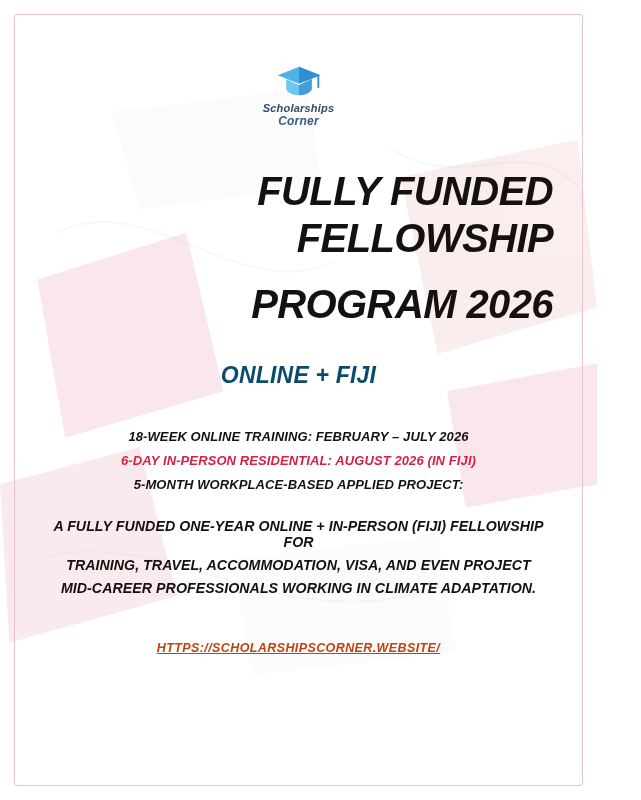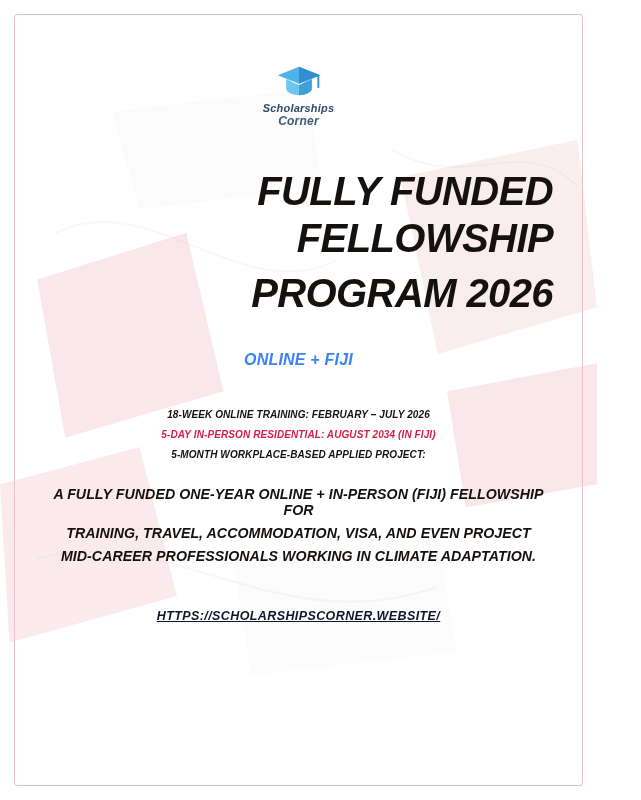--- a/index.html
+++ b/index.html
@@ -77,37 +77,37 @@
     margin: 40px 0 0 0;
     font-size: 40px;
     line-height: 1.16;
     font-weight: bold;
     color: #14110f;
     letter-spacing: -0.6px;
     text-align: right;
   }
   .title .line2 {
     display: block;
-    margin-top: 9px;
+    margin-top: 20px;
   }
 
   .subtitle {
     margin: 34px 0 0 0;
-    font-size: 16px;
-    font-weight: bold;
-    color: #3b82f6;
+    font-size: 23px;
+    font-weight: bold;
+    color: #0c4a6e;
     letter-spacing: 0.2px;
   }
 
   .schedule {
     margin: 40px 0 0 0;
   }
   .schedule p {
     margin: 0 0 9px 0;
-    font-size: 10px;
+    font-size: 13px;
     font-weight: bold;
     color: #14110f;
     letter-spacing: 0.1px;
   }
   .schedule p.accent {
     color: #d51f45;
   }
 
   .benefits-head {
     margin: 34px 0 0 0;
@@ -134,21 +134,21 @@
     font-weight: bold;
     color: #d51f45;
     letter-spacing: 0.2px;
   }
 
   .website {
     display: inline-block;
     margin: 38px 0 8px 0;
     font-size: 12.5px;
     font-weight: bold;
-    color: #0f172a;
+    color: #c2410c;
     text-decoration: underline;
     letter-spacing: 0.4px;
   }
 </style>
 </head>
 <body>
 
 <div class="poster">
 
   <svg class="bg-art" viewBox="0 0 641 800" preserveAspectRatio="none">
@@ -187,21 +187,21 @@
 
     <h1 class="title">
       <span>FULLY FUNDED FELLOWSHIP</span>
       <span class="line2">PROGRAM 2026</span>
     </h1>
 
     <div class="subtitle">ONLINE + FIJI</div>
 
     <div class="schedule">
       <p>18-WEEK ONLINE TRAINING: FEBRUARY – JULY 2026</p>
-      <p class="accent">5-DAY IN-PERSON RESIDENTIAL: AUGUST 2034 (IN FIJI)</p>
+      <p class="accent">6-DAY IN-PERSON RESIDENTIAL: AUGUST 2026 (IN FIJI)</p>
       <p>5-MONTH WORKPLACE-BASED APPLIED PROJECT:</p>
     </div>
 
 
     <div class="benefits-body">
       <p>A FULLY FUNDED ONE-YEAR ONLINE + IN-PERSON (FIJI) FELLOWSHIP FOR</p>
       <p>TRAINING, TRAVEL, ACCOMMODATION, VISA, AND EVEN PROJECT</p>
       <p>MID-CAREER PROFESSIONALS WORKING IN CLIMATE ADAPTATION.</p>
     </div>
 

